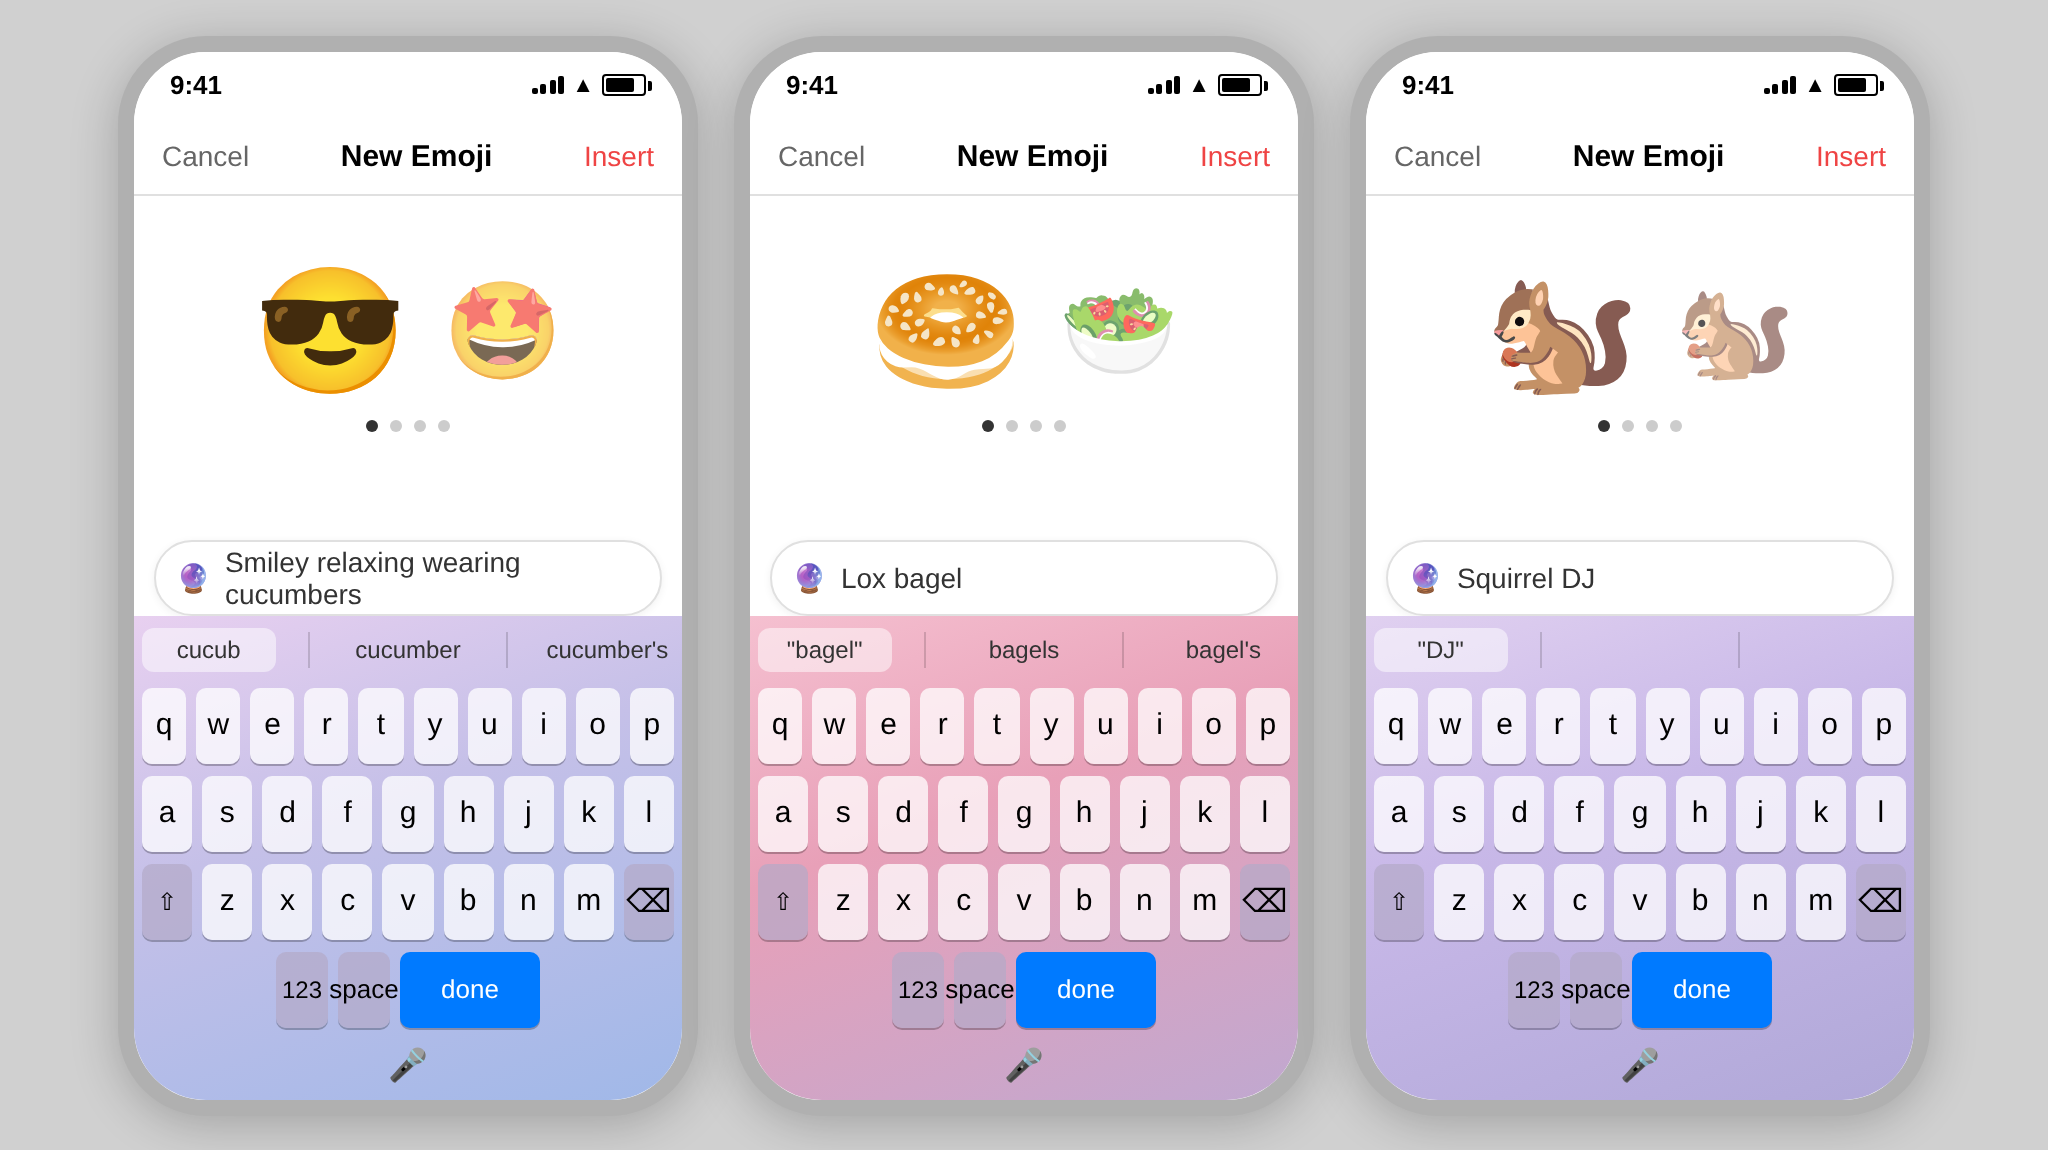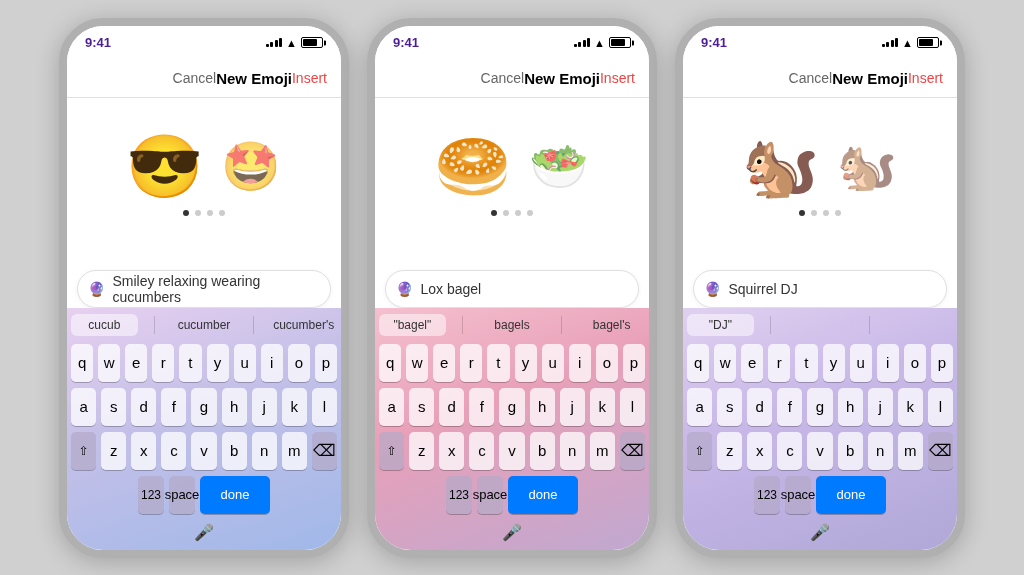--- a/index.html
+++ b/index.html
@@ -34,21 +34,21 @@
       background: #fff;
       display: flex;
       align-items: center;
       justify-content: space-between;
       padding: 0 18px;
       flex-shrink: 0;
     }
     .status-time {
       font-size: 13px;
       font-weight: 600;
-      color: #4c1d95;
+      color: #000000;
     }
     .status-icons {
       display: flex;
       align-items: center;
       gap: 4px;
     }
     .signal-bars {
       display: flex;
       align-items: flex-end;
       gap: 1.5px;
@@ -89,21 +89,21 @@
       background: #000;
       border-radius: 1px;
     }
 
     
     .nav-bar {
       height: 38px;
       background: #fff;
       display: flex;
       align-items: center;
-      justify-content: flex-end;
+      justify-content: space-between;
       padding: 0 14px;
       border-bottom: 0.5px solid #e0e0e0;
       flex-shrink: 0;
     }
     .nav-cancel {
       font-size: 14px;
       color: #666;
     }
     .nav-title {
       font-size: 15px;

